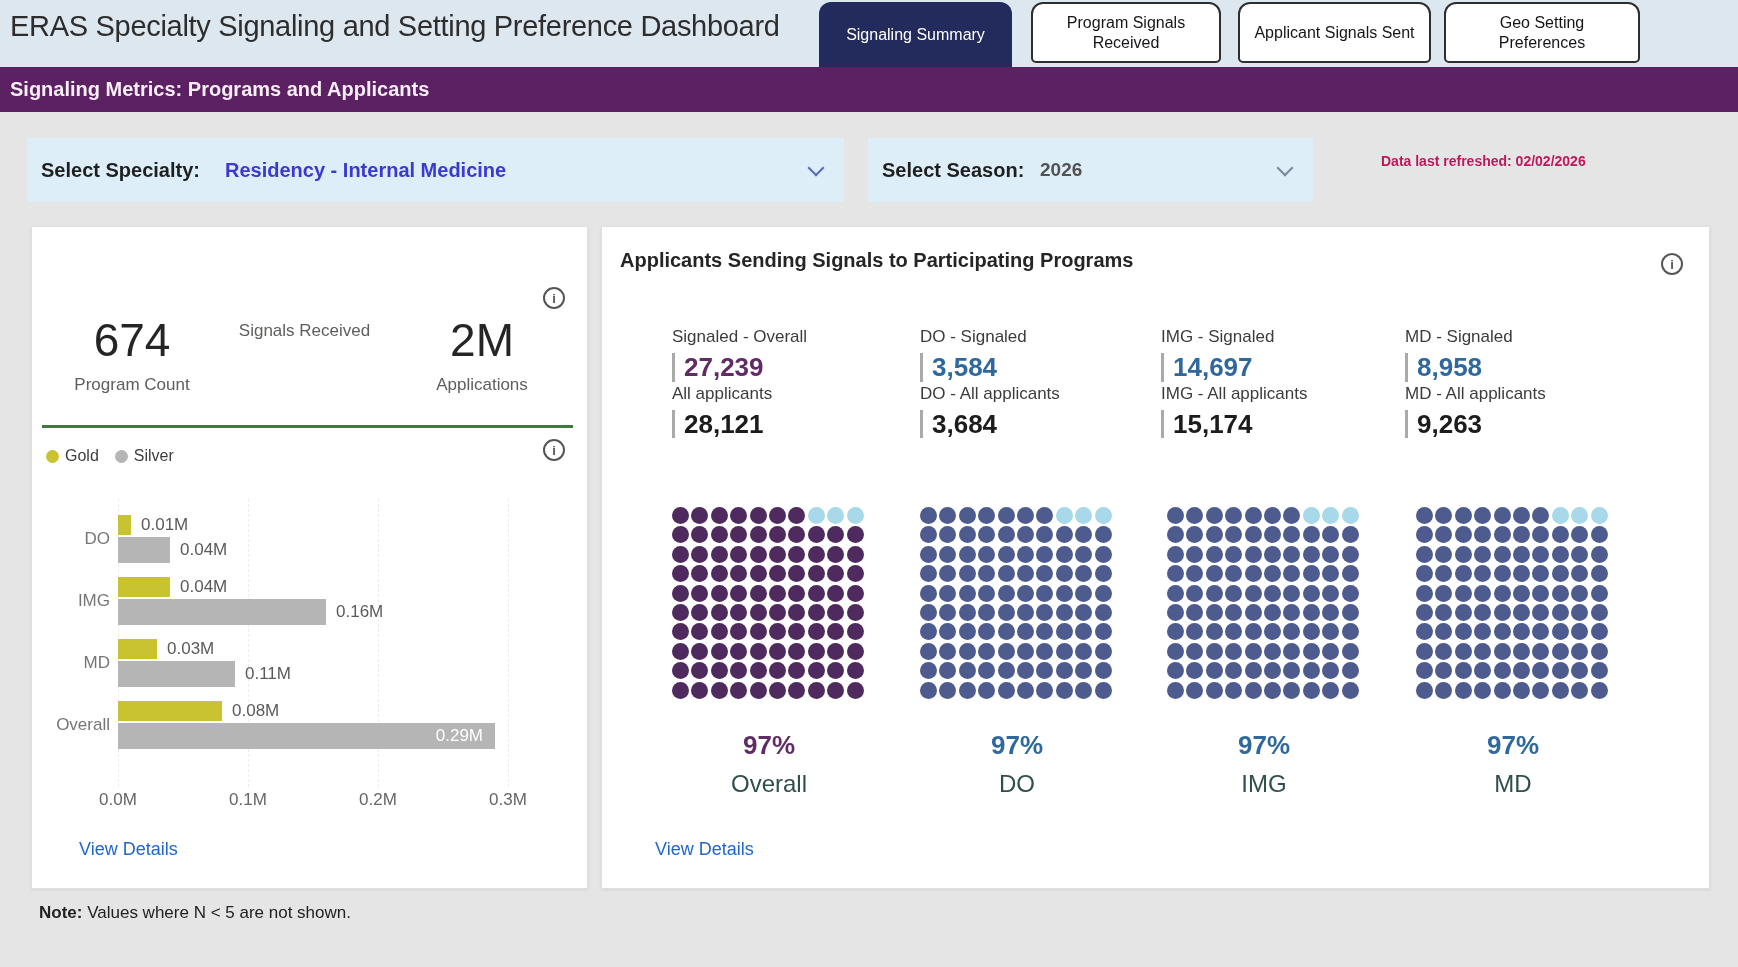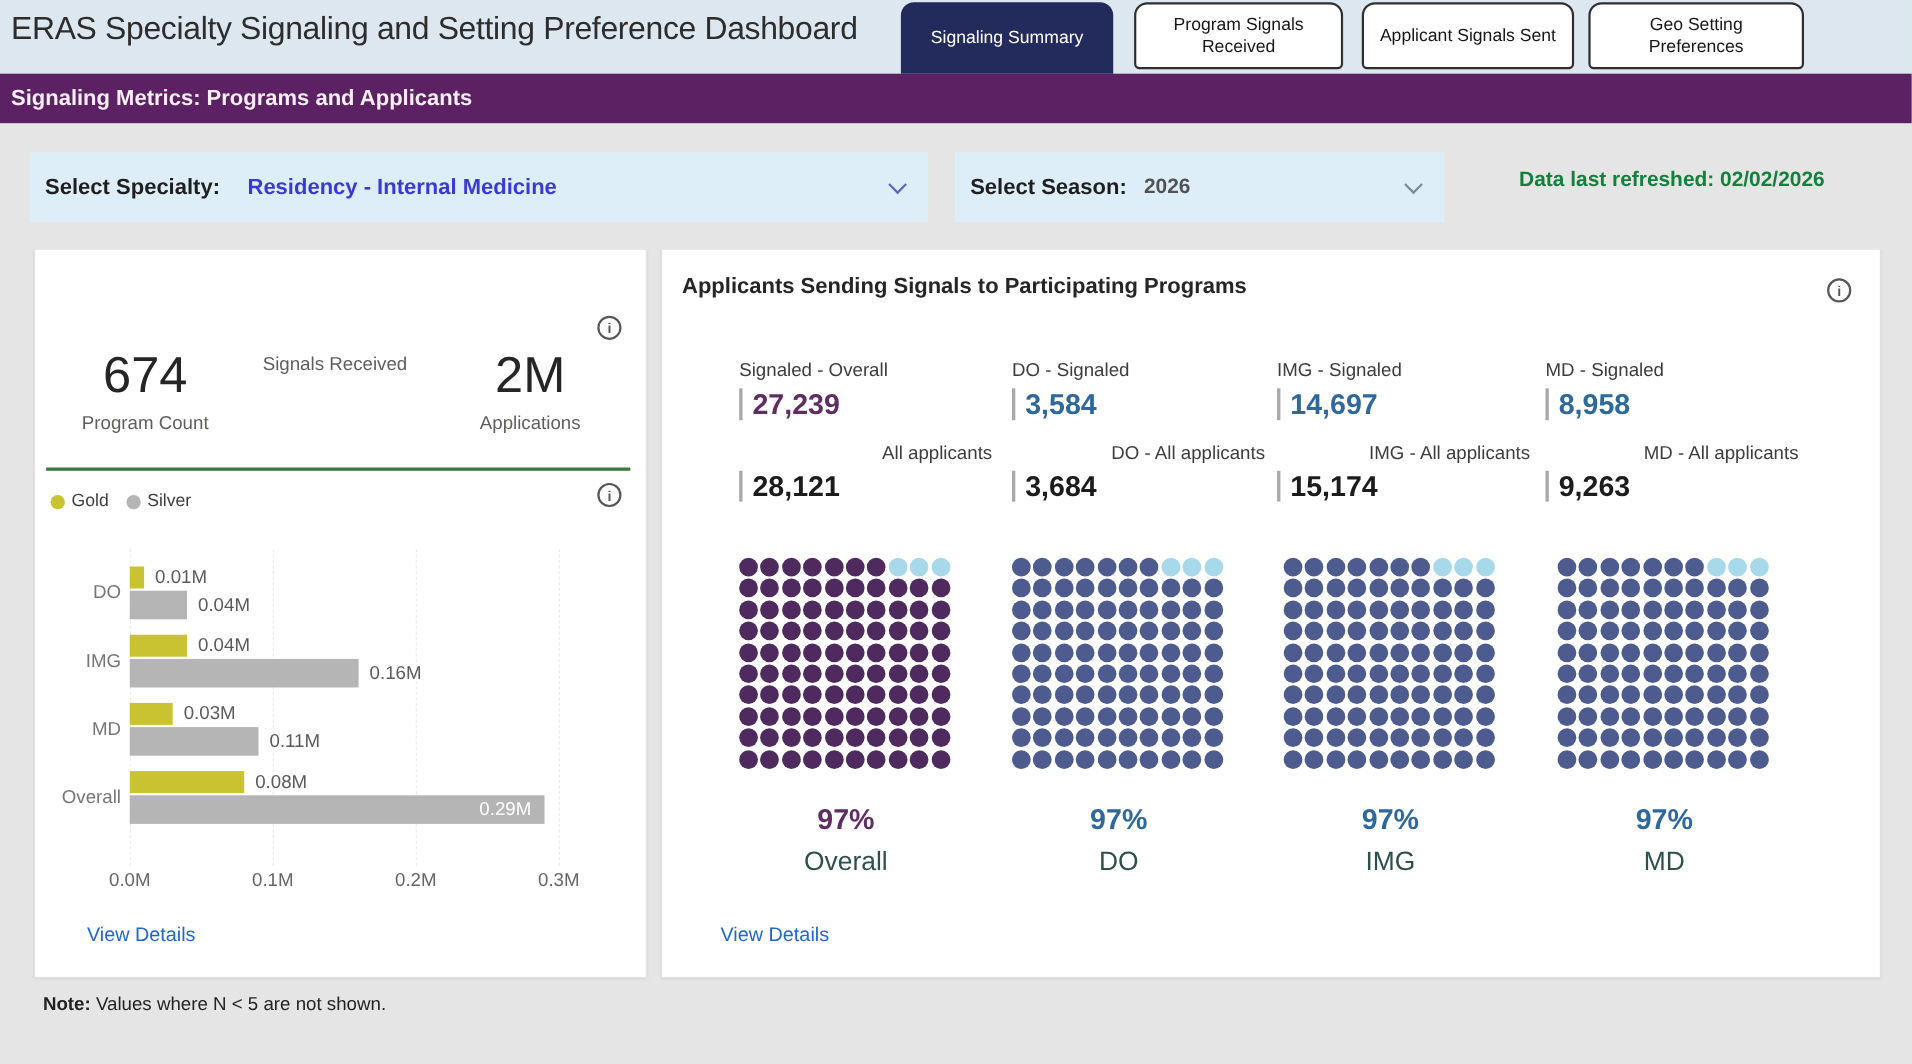--- a/index.html
+++ b/index.html
@@ -21,21 +21,21 @@
   .tab.active { background:#232a5c; color:#ffffff; border:none; height:65px; border-radius:12px 12px 0 0; }
   
   .filter-box { position:absolute; top:138px; height:64px; background:#ddeef8; display:flex; align-items:center; }
   .filter-specialty { left:27px; width:817px; }
   .filter-season { left:868px; width:445px; }
   .filter-label { font-size:20px; font-weight:bold; color:#1f1f1f; margin-left:14px; }
   .filter-value-specialty { position:absolute; left:198px; font-size:20px; font-weight:bold; color:#3a3ad2; }
   .filter-value-season { position:absolute; left:172px; font-size:19px; font-weight:bold; color:#525252; }
   .chev { position:absolute; right:22px; top:24px; width:12px; height:12px; border-right:2px solid #5b6ac0; border-bottom:2px solid #5b6ac0; transform:rotate(45deg); }
   .chev.gray { border-color:#7a8a99; }
-  .refresh { position:absolute; left:1381px; top:153px; font-size:19px; font-weight:600; color:#15803d; }
+  .refresh { position:absolute; left:1381px; top:153px; font-size:14px; font-weight:600; color:#be185d; }
   
   .card { position:absolute; top:226px; background:#ffffff; border:1px solid #e0e0e0; box-shadow:0 1px 3px rgba(0,0,0,0.08); }
   .card-left { left:31px; width:557px; height:663px; }
   .card-right { left:601px; width:1109px; height:663px; }
   .info-icon { position:absolute; width:22px; height:22px; border:2px solid #565656; border-radius:50%;
                color:#565656; font-size:13px; font-weight:bold; display:flex; align-items:center; justify-content:center; cursor:pointer; }
   
   .lc-title-row { position:absolute; left:16px; top:22px; white-space:nowrap; }
   .lc-title { font-size:20px; font-weight:bold; color:#252525; }
   .lc-divider { display:inline-block; width:2px; height:22px; background:#9a9a9a; margin:0 10px -4px 12px; }
@@ -54,21 +54,21 @@
   .bar-label { position:absolute; font-size:17px; color:#5a5a5a; white-space:nowrap; }
   .bar-label-in { position:absolute; font-size:17px; color:#ffffff; text-align:right; }
   .axis-tick { position:absolute; top:305px; width:64px; margin-left:-32px; text-align:center; font-size:17px; color:#666; }
   .view-details { position:absolute; font-size:18px; color:#2066cc; cursor:pointer; }
   .lc-view { left:47px; top:612px; }
   
   .rc-title { position:absolute; left:18px; top:22px; font-size:20px; font-weight:bold; color:#252525; }
   .metric-col { position:absolute; top:100px; width:230px; }
   .metric-label { font-size:17px; color:#3c3c3c; }
   .metric-value { border-left:3px solid #a9a9a9; padding-left:9px; font-size:26px; font-weight:bold; margin-top:6px; line-height:1.1; }
-  .metric-label2 { margin-top:20px;text-align:right; }
+  .metric-label2 { margin-top:2px; }
   .metric-value2 { color:#1c1c1c; }
   .waffle { position:absolute; top:280px; display:grid; grid-template-columns:repeat(10,17px); grid-auto-rows:17px; gap:2.4px; cursor:pointer; }
   .dot { width:17px; height:17px; border-radius:50%; }
   .pct { position:absolute; top:503px; width:194px; text-align:center; font-size:26px; font-weight:bold; }
   .grp { position:absolute; top:543px; width:194px; text-align:center; font-size:24px; color:#2f4f4c; }
   .rc-view { left:53px; top:612px; }
   
   .note { position:absolute; left:39px; top:903px; font-size:17px; color:#222; }
   .note b { font-weight:bold; }
 </style>

